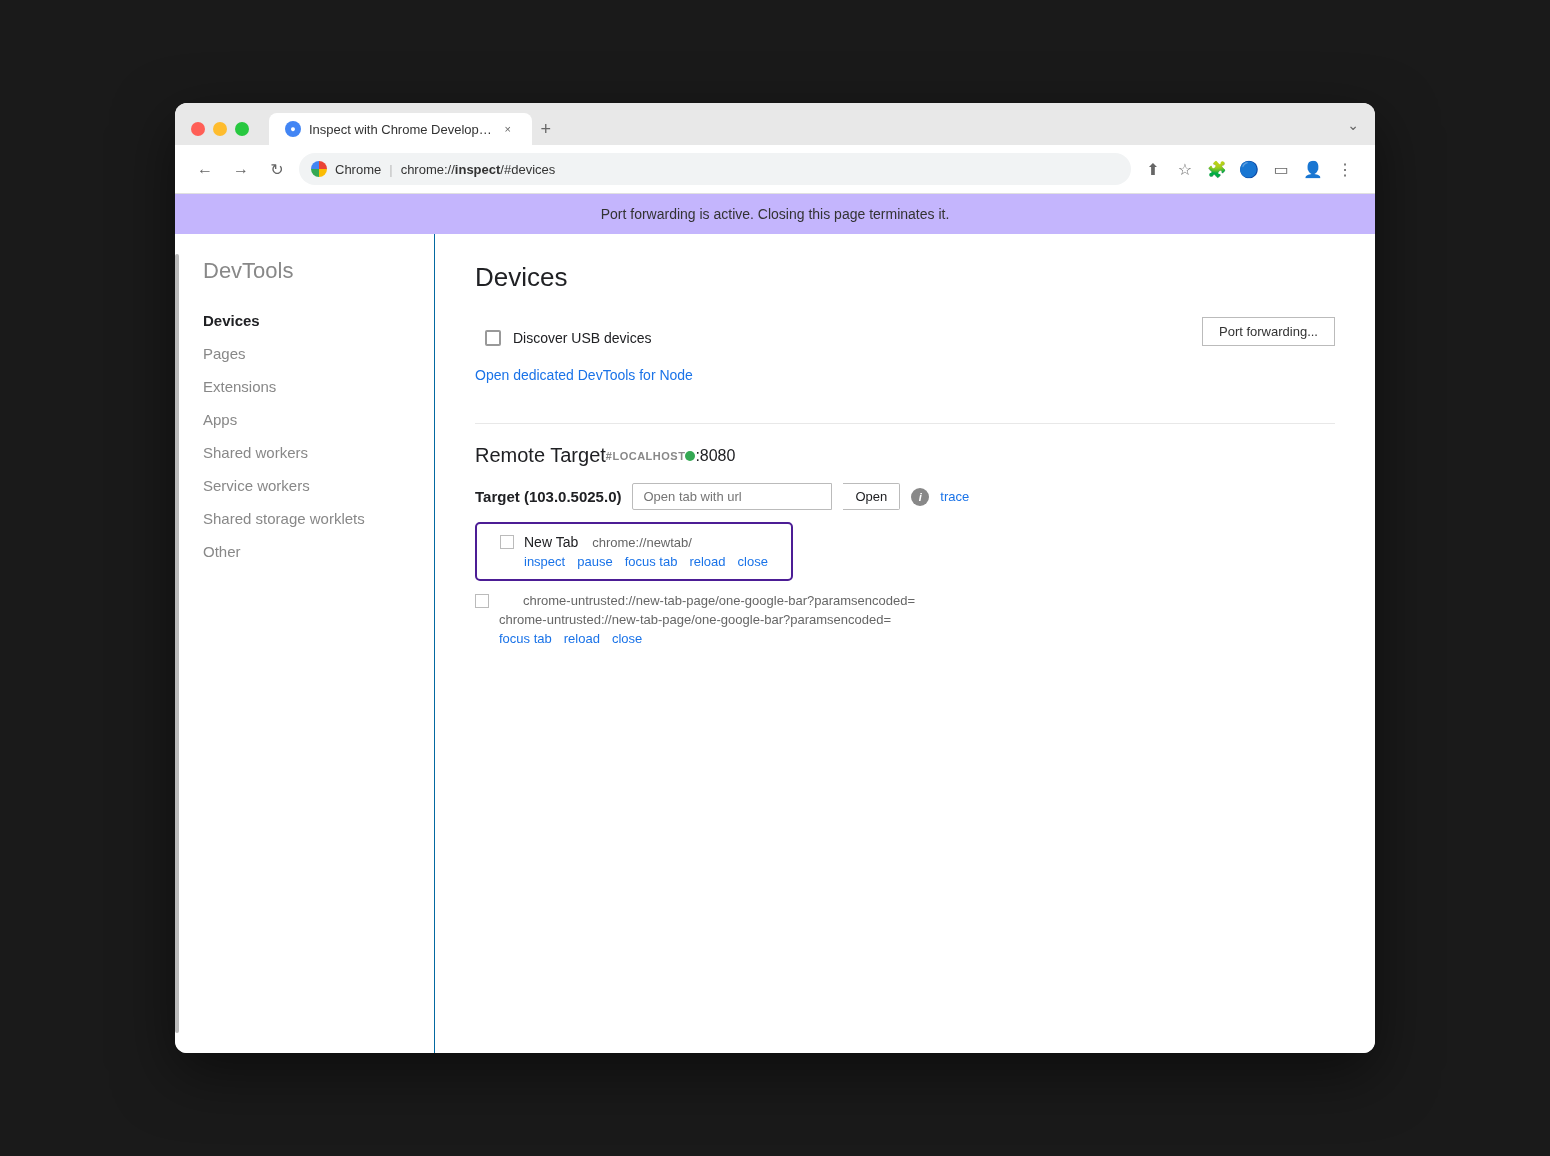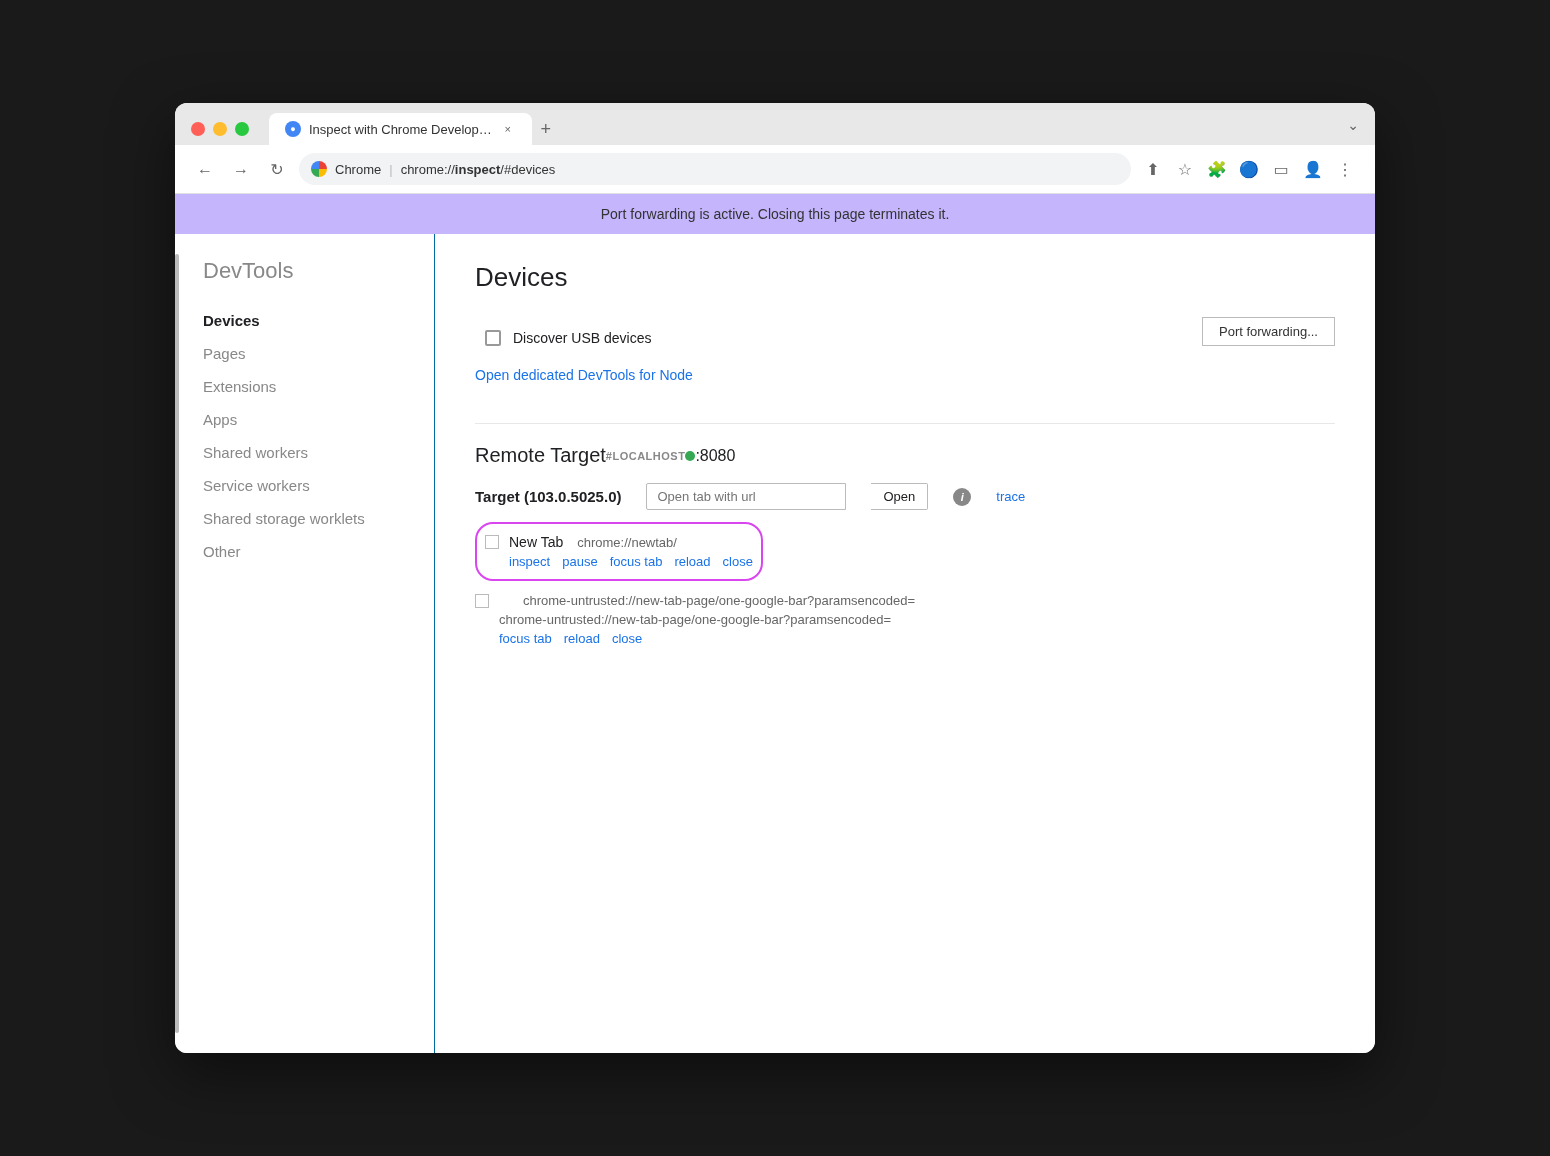--- a/index.html
+++ b/index.html
@@ -372,21 +372,21 @@
     }
 
     .port-label {
       font-size: 16px;
       color: #202124;
     }
 
     .target-header {
       display: flex;
       align-items: center;
-      gap: 25px;
+      gap: 11px;
       margin-bottom: 12px;
     }
 
     .target-name {
       font-size: 15px;
       font-weight: 600;
       color: #202124;
     }
 
     .url-input {
@@ -426,23 +426,23 @@
     }
 
     .trace-link {
       color: #1a73e8;
       font-size: 13px;
       cursor: pointer;
       text-decoration: none;
     }
 
     .target-item {
-      border: 2px solid #d946ef;
-      border-radius: 18px;
-      padding: 10px 8px;
+      border: 2px solid #4c1d95;
+      border-radius: 5px;
+      padding: 10px 23px;
       margin-bottom: 12px;
       display: inline-flex;
       flex-direction: column;
       gap: 4px;
     }
 
     .target-item-row {
       display: flex;
       align-items: center;
       gap: 10px;

